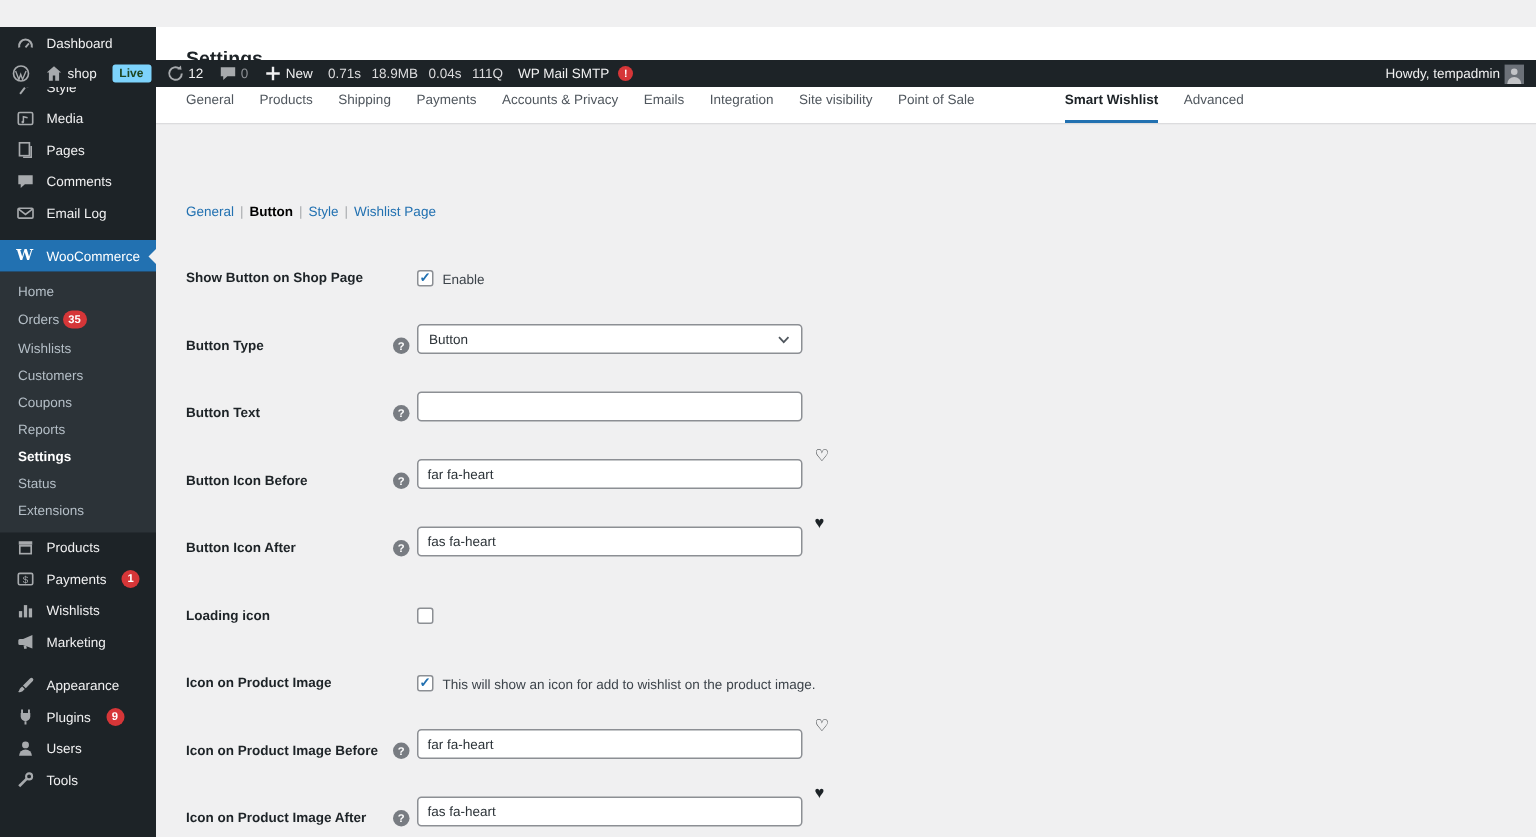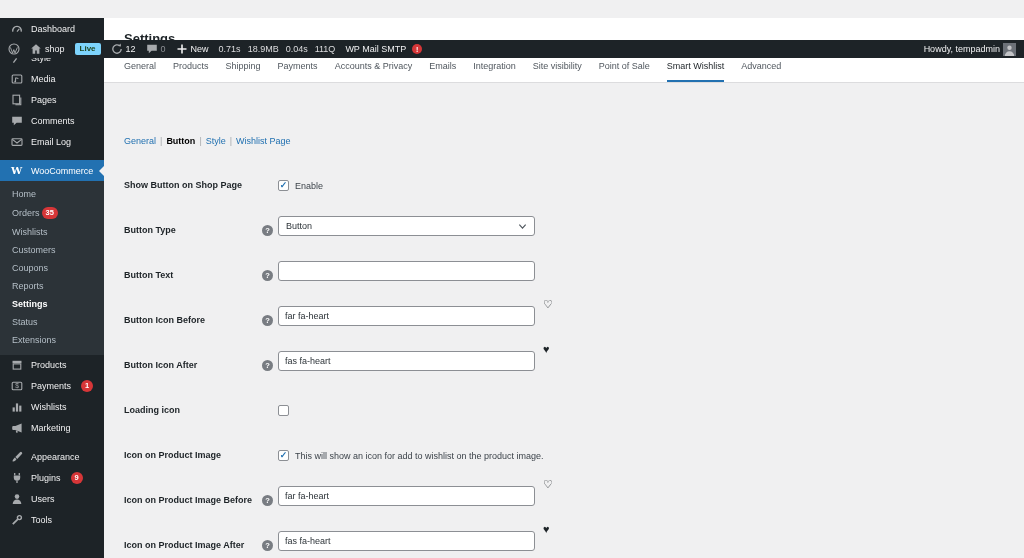--- a/index.html
+++ b/index.html
@@ -38,21 +38,21 @@
   .submenu{background:#2c3338;padding:4px 0 6px;}
   .submenu-item{padding:4px 8px 4px 12px;color:#b5bfc7;cursor:pointer;white-space:nowrap;display:flex;align-items:center;}
   .submenu-item.current{color:#fff;font-weight:bold;}
   .wc-w{font-weight:bold;font-size:10px;font-family:"DejaVu Serif", serif;}
   
   .main{position:absolute;top:18px;left:104px;right:0;bottom:0;overflow:hidden;}
   .main-header{background:#fff;padding:9px 20px 0;border-bottom:1px solid #dcdcde;}
   .page-title{font-size:13px;font-weight:bold;margin:4px 0 15px;color:#1d2327;}
   .tabs{display:flex;gap:17px;font-size:9px;color:#50575e;}
   .tab{padding-bottom:9px;cursor:pointer;white-space:nowrap;border-bottom:2px solid transparent;}
-  .tab.active{color:#1d2327;font-weight:normal;border-bottom-color:#2271b1;}
+  .tab.active{color:#1d2327;font-weight:bold;border-bottom-color:#2271b1;margin-left:43px;}
   .content{padding:9px 20px 0;}
   .subnav{font-size:9px;color:#646970;margin-top:44px;}
   .subnav a{color:#2271b1;text-decoration:none;cursor:pointer;}
   .subnav .current{color:#000;font-weight:bold;}
   .subnav .sep{margin:0 4px;color:#a7aaad;}
   .section-title{font-size:10.5px;font-weight:bold;margin:17px 0 6px;color:#1d2327;}
   .row{display:flex;align-items:flex-end;min-height:45px;}
   .row-label{width:138px;flex:none;font-size:9px;font-weight:bold;color:#1d2327;line-height:1.25;padding-right:4px;}
   .help-cell{width:16px;flex:none;display:flex;align-items:center;}
   .help-tip{width:11px;height:11px;border-radius:50%;background:#787c82;color:#fff;font-size:7.5px;

